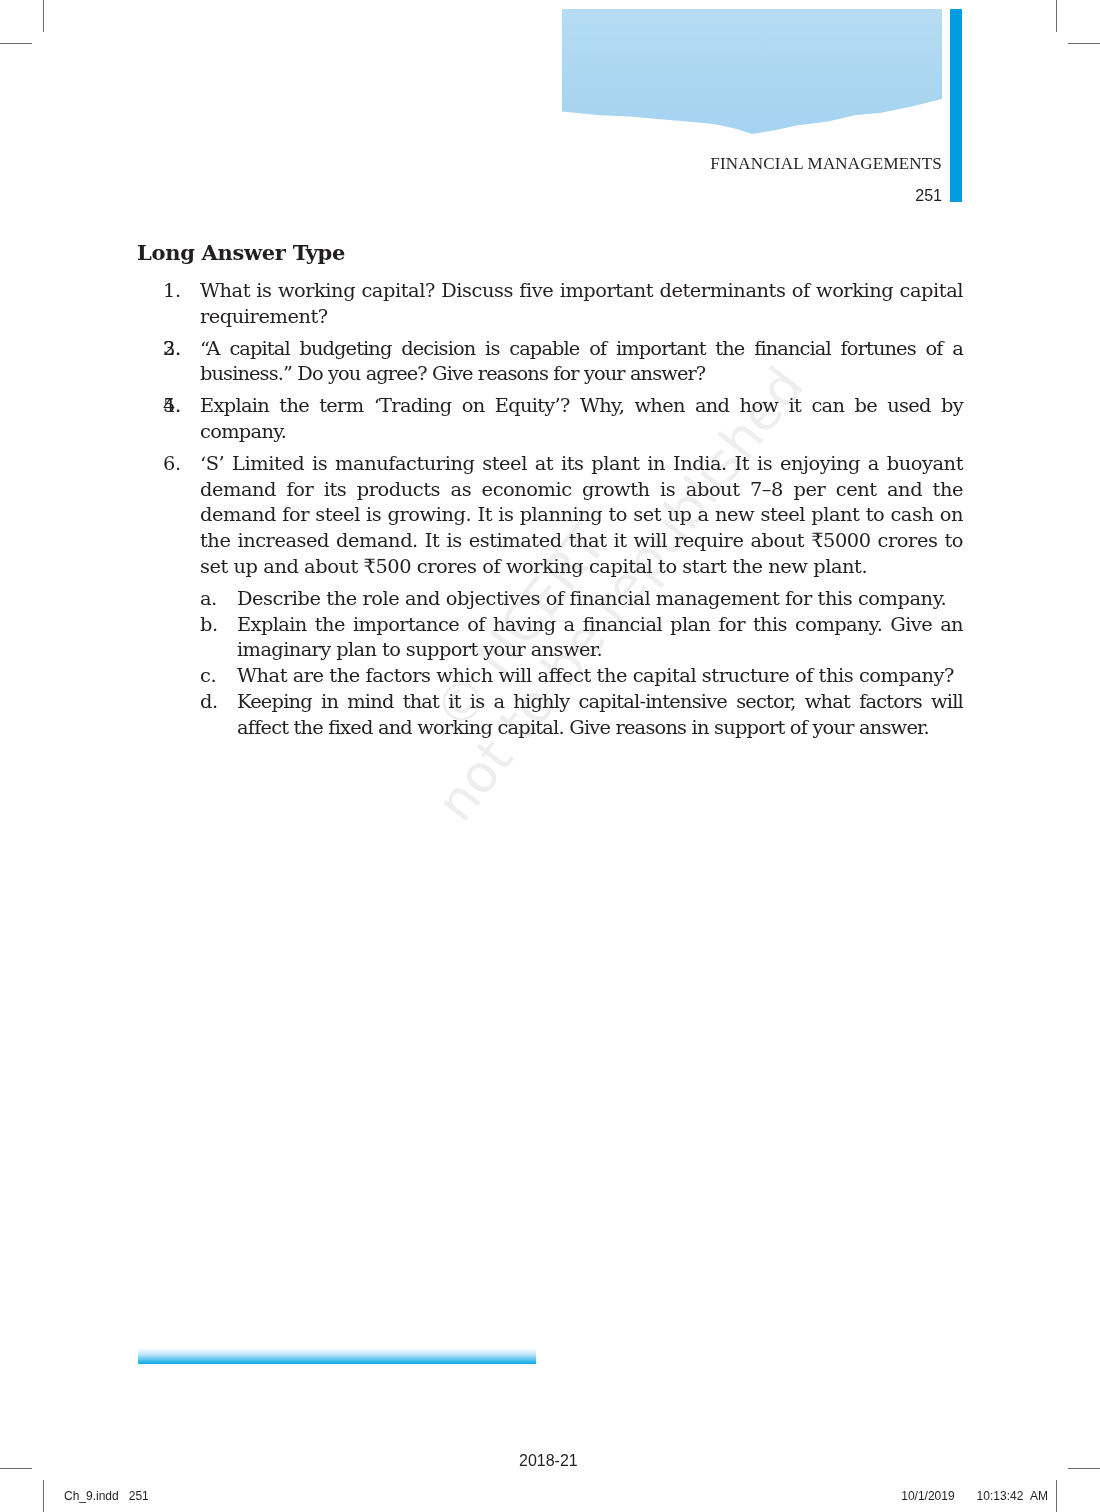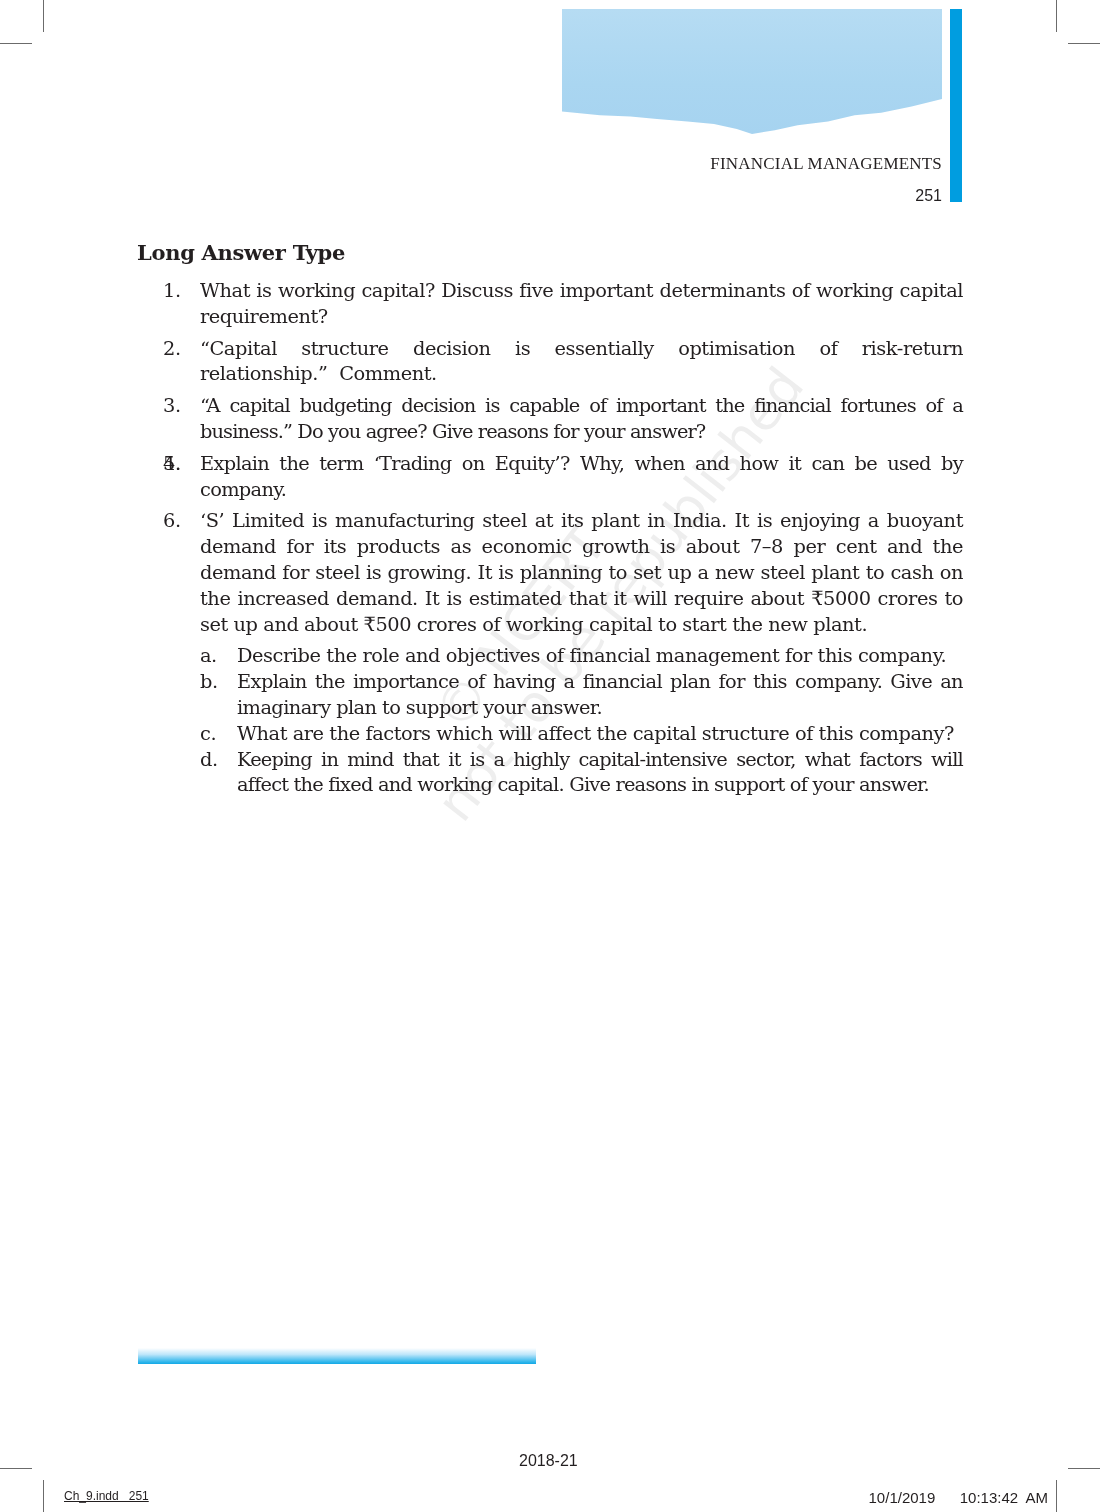--- a/index.html
+++ b/index.html
@@ -47,24 +47,23 @@
     position: absolute; left: 138px; top: 1348px; width: 398px; height: 16px;
     background: linear-gradient(180deg, #ffffff 0%, #bfe6fa 40%, #35b8ec 85%, #12a8e6 100%);
   }
   .year {
     position: absolute; left: 519px; top: 1452px; font-size: 16px;
     font-family: "Liberation Sans", sans-serif;
   }
   .slug-left {
     position: absolute; left: 64px; top: 1489px; font-size: 12px;
     font-family: "Liberation Sans", sans-serif;
-    text-decoration: underline;
   }
   .slug-right {
-    position: absolute; right: 52px; top: 1489px; font-size: 15px;
+    position: absolute; right: 52px; top: 1489px; font-size: 12px;
     font-family: "Liberation Sans", sans-serif; word-spacing: 4px;
   }
 </style>
 </head>
 <body>
 
 <div class="crop" style="left:43px;top:0;width:1px;height:32px;"></div>
 <div class="crop" style="left:0;top:43px;width:32px;height:1px;"></div>
 <div class="crop" style="left:1056px;top:0;width:1px;height:32px;"></div>
 <div class="crop" style="left:1068px;top:43px;width:32px;height:1px;"></div>
@@ -85,21 +84,20 @@
 
 <div class="section-title">Long Answer Type</div>
 
 <div class="questions">
   <div class="q">
     <span class="num">1.</span>
     <span>What is working capital? Discuss five important determinants of working capital requirement?</span>
   </div>
   <div class="q">
     <span class="num">2.</span>
-    <span style="word-spacing:6px;">“Capital structure decision is essentially optimisation of risk-return relationship.” Comment.</span>
   </div>
   <div class="q">
     <span class="num">3.</span>
     <span style="letter-spacing:-0.9px;">“A capital budgeting decision is capable of important the financial fortunes of a business.” Do you agree? Give reasons for your answer?</span>
   </div>
   <div class="q">
     <span class="num">4.</span>
   </div>
   <div class="q">
     <span class="num">5.</span>

